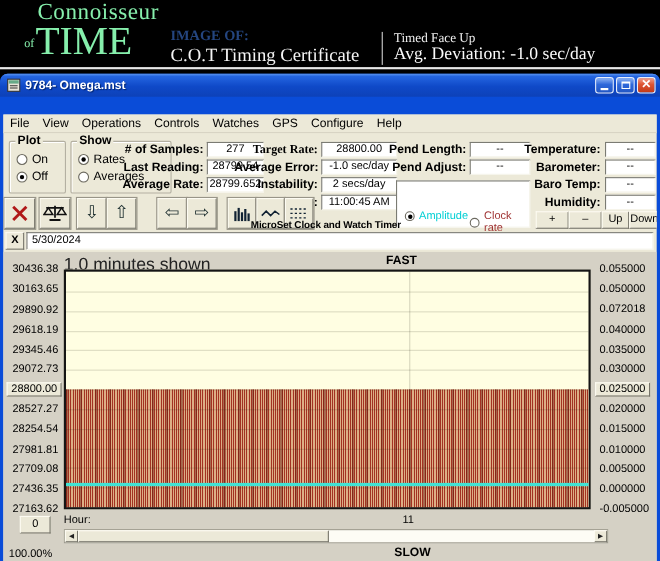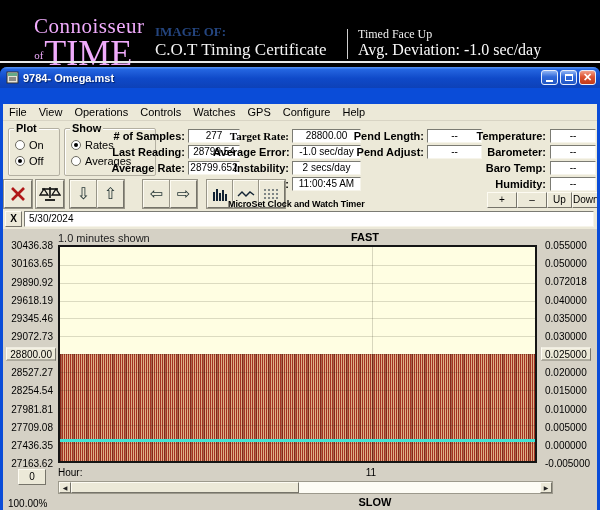--- a/index.html
+++ b/index.html
@@ -1,20 +1,20 @@
 <!DOCTYPE html>
 <html><head>
 <meta charset="utf-8">
 <style>
   html,body{margin:0;padding:0;background:#000;}
   #app{position:relative;width:600px;height:510px;background:#000;overflow:hidden;
        font-family:"Liberation Sans",sans-serif;-webkit-font-smoothing:none;}
   
   .hdr{position:absolute;left:0;top:0;width:600px;height:67px;background:#000;color:#fff;}
-  .logo{position:absolute;left:22px;top:16px;font-family:"Liberation Serif",serif;color:#f0abfc;line-height:1;text-align:center;}
+  .logo{position:absolute;left:22px;top:0;font-family:"Liberation Serif",serif;color:#86efac;line-height:1;}
   .logo .l1{display:block;font-size:21px;letter-spacing:.5px;margin-left:12px;}
   .logo .l2{display:block;font-size:36px;font-weight:normal;margin-top:-2px;}
   .logo .of{font-size:11px;vertical-align:6px;margin-right:1px;}
   .hdr-imageof{position:absolute;left:155px;top:24px;font-family:"Liberation Serif",serif;
                font-size:13px;font-weight:bold;color:#24457f;}
   .hdr-cert{position:absolute;left:155px;top:40px;font-family:"Liberation Serif",serif;font-size:17px;color:#f4f4f4;}
   .hdr-div{position:absolute;left:347px;top:29px;width:1px;height:30px;background:#cfcfcf;}
   .hdr-timed{position:absolute;left:358px;top:27px;font-family:"Liberation Serif",serif;font-size:12px;color:#efefef;}
   .hdr-avg{position:absolute;left:358px;top:41px;font-family:"Liberation Serif",serif;font-size:16px;color:#fafafa;}
   .hdr-rule{position:absolute;left:0;top:61px;width:600px;height:2px;background:#e8e8e8;}
@@ -62,21 +62,21 @@
         border-color:#fdfbf2 #76746a #76746a #fdfbf2;box-sizing:border-box;
         font-size:10px;text-align:center;line-height:13px;}
   .arrowglyph{font-size:16px;line-height:1;color:#233;}
   
   .daterow{position:absolute;left:0;top:106px;width:100%;height:18px;}
   .datefield{position:absolute;left:21px;top:1px;width:570px;height:16px;background:#fff;
              border:1px solid;border-color:#7b7b73 #f6f4ea #f6f4ea #7b7b73;box-sizing:border-box;
              font-size:10px;line-height:14px;padding-left:4px;}
   
   .chartregion{position:absolute;left:0;top:125px;width:594px;height:288px;background:#d5d1c5;}
-  .minutes{position:absolute;left:55px;top:3px;font-size:11px;color:#222;}
+  .minutes{position:absolute;left:55px;top:3px;font-size:16px;color:#222;}
   .fastlbl{position:absolute;left:312px;top:2px;width:100px;text-align:center;font-size:11px;font-weight:bold;}
   .slowlbl{position:absolute;left:322px;top:267px;width:100px;text-align:center;font-size:11px;font-weight:bold;}
   .axiscol{position:absolute;top:0;height:252px;}
   .axiscol.left{left:0;width:53px;}
   .axiscol.right{left:538px;width:56px;}
   .axis-label{position:absolute;transform:translateY(-50%);font-size:10px;white-space:nowrap;color:#000;}
   .axiscol.left .axis-label{right:3px;text-align:right;}
   .axiscol.right .axis-label{left:4px;}
   .axis-label.boxed{background:#ece9d8;border:1px solid;border-color:#fdfbf2 #76746a #76746a #fdfbf2;
                     padding:0 3px;}
@@ -197,20 +197,30 @@
         <div class="flabel" style="left:210px;top:42px;width:76px;">Instability:</div>
         <div class="vbox" style="left:289px;top:41px;width:69px;">2 secs/day</div>
         <div class="flabel" style="left:210px;top:58px;width:76px;">Current Time:</div>
         <div class="vbox" style="left:289px;top:57px;width:69px;">11:00:45 AM</div>
 
         <div class="flabel" style="left:345px;top:10px;width:76px;">Pend Length:</div>
         <div class="vbox" style="left:424px;top:9px;width:55px;">--</div>
         <div class="flabel" style="left:345px;top:26px;width:76px;">Pend Adjust:</div>
         <div class="vbox" style="left:424px;top:25px;width:55px;">--</div>
 
+        <div class="whitepanel" style="left:357px;top:44px;width:122px;height:43px;">
+          <div class="radio-row" style="left:7px;top:26px;">
+            <span class="rdot sel" style="width:9px;height:9px;"></span>
+            <span style="color:#00cfd4;font-size:10px;">Amplitude</span>
+          </div>
+          <div class="radio-row" style="left:66px;top:26px;">
+            <span class="rdot" style="width:9px;height:9px;"></span>
+            <span style="color:#a03434;font-size:10px;">Clock rate</span>
+          </div>
+        </div>
 
         <div class="flabel" style="left:465px;top:10px;width:78px;">Temperature:</div>
         <div class="vbox" style="left:547px;top:9px;width:46px;">--</div>
         <div class="flabel" style="left:465px;top:26px;width:78px;">Barometer:</div>
         <div class="vbox" style="left:547px;top:25px;width:46px;">--</div>
         <div class="flabel" style="left:465px;top:42px;width:78px;">Baro Temp:</div>
         <div class="vbox" style="left:547px;top:41px;width:46px;">--</div>
         <div class="flabel" style="left:465px;top:58px;width:78px;">Humidity:</div>
         <div class="vbox" style="left:547px;top:57px;width:46px;">--</div>
 

